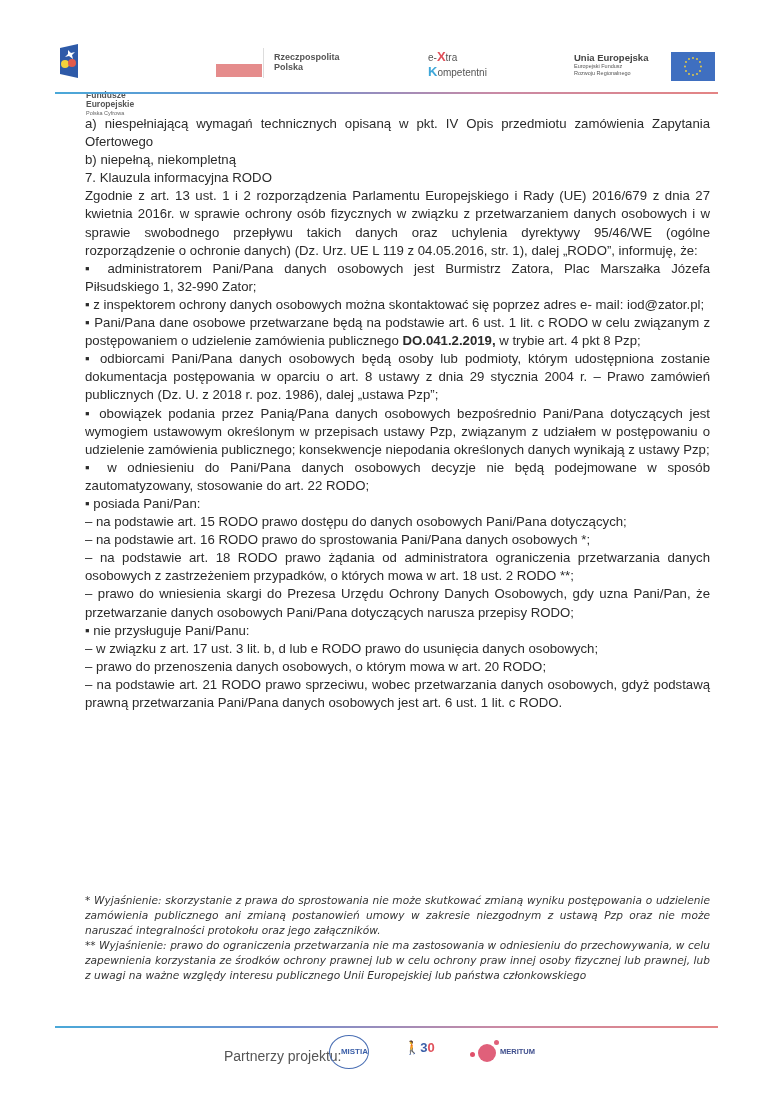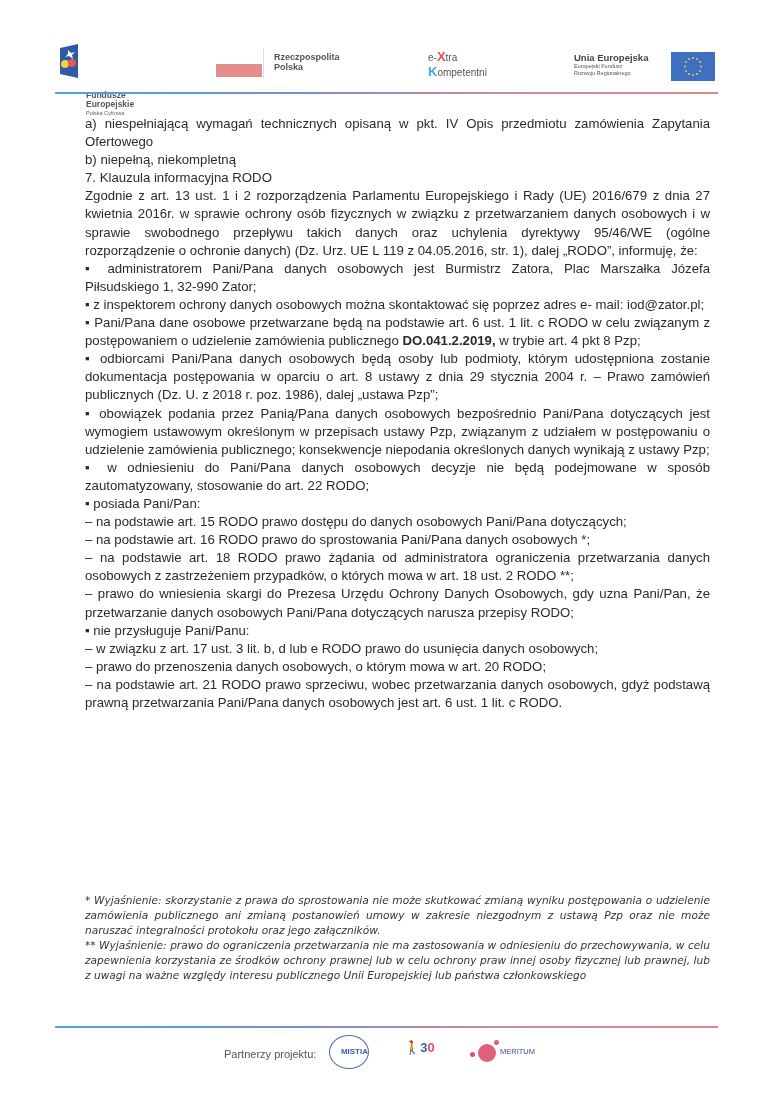--- a/index.html
+++ b/index.html
@@ -19,29 +19,29 @@
   .ue-text .big{font-weight:bold;font-size:9.5px;line-height:11px;}
   .ue-text .small{font-size:5.5px;line-height:7px;color:#555;}
   .eu-flag{left:671px;top:52px;width:44px;height:29px;background:#3f6fc0;}
   .header-rule{position:absolute;left:55px;top:92px;width:663px;height:2px;background:linear-gradient(90deg,#4aa8d8,#6f8fd0,#c98aa5,#e48484);}
   .body-text{position:absolute;left:85px;top:115px;width:625px;font-family:"Liberation Sans",sans-serif;font-size:13.2px;line-height:18.1px;color:#2b2b2b;}
   .body-text p{margin:0;text-align:justify;}
   .body-text p.last-left{text-align-last:left;}
   .footnotes{position:absolute;left:85px;top:880px;width:625px;font-family:"DejaVu Sans",sans-serif;font-style:italic;font-size:10.6px;line-height:15px;color:#333;margin-top:13px;}
   .footnotes p{margin:0;text-align:justify;}
   .footer-rule{position:absolute;left:55px;top:1026px;width:663px;height:2px;background:linear-gradient(90deg,#4aa8d8,#6f8fd0,#c98aa5,#e48484);}
-  .partners-label{position:absolute;left:224px;top:1048px;font-size:11px;color:#555;}
+  .partners-label{position:absolute;left:224px;top:1048px;font-size:14px;color:#555;}
   .mistia{position:absolute;left:329px;top:1035px;width:38px;height:32px;border:1.5px solid #4a6fb4;border-radius:50%;color:#3b5fa8;font-size:8px;font-weight:bold;text-align:right;line-height:32px;}
   .logo30{position:absolute;left:404px;top:1040px;width:32px;height:28px;color:#3b5fa8;font-size:13px;font-weight:bold;}
   .logo30 .r{color:#e0505a;}
   .meritum{position:absolute;left:470px;top:1038px;width:90px;height:30px;}
   .meritum .d1{position:absolute;left:0;top:14px;width:5px;height:5px;border-radius:50%;background:#e0506a;}
   .meritum .d2{position:absolute;left:8px;top:6px;width:18px;height:18px;border-radius:50%;background:#e0607a;}
   .meritum .d3{position:absolute;left:24px;top:2px;width:5px;height:5px;border-radius:50%;background:#e0607a;}
-  .meritum .txt{position:absolute;left:30px;top:9px;font-size:7.5px;font-weight:normal;color:#3d4d8c;}
+  .meritum .txt{position:absolute;left:30px;top:9px;font-size:7.5px;font-weight:bold;color:#3d4d8c;}
 </style>
 </head>
 <body>
 
 <div class="header">
   <div class="logo fe-icon">
     <svg width="20" height="34" viewBox="0 0 20 34">
       <polygon points="0,4 18,0 18,34 0,30" fill="#2e5aa8"></polygon>
       <polygon points="8,6 11,9 15,8 12,11 13,15 9,12 5,13 8,10" fill="#fff"></polygon>
       <circle cx="5" cy="20" r="4" fill="#f2d13c"></circle>

